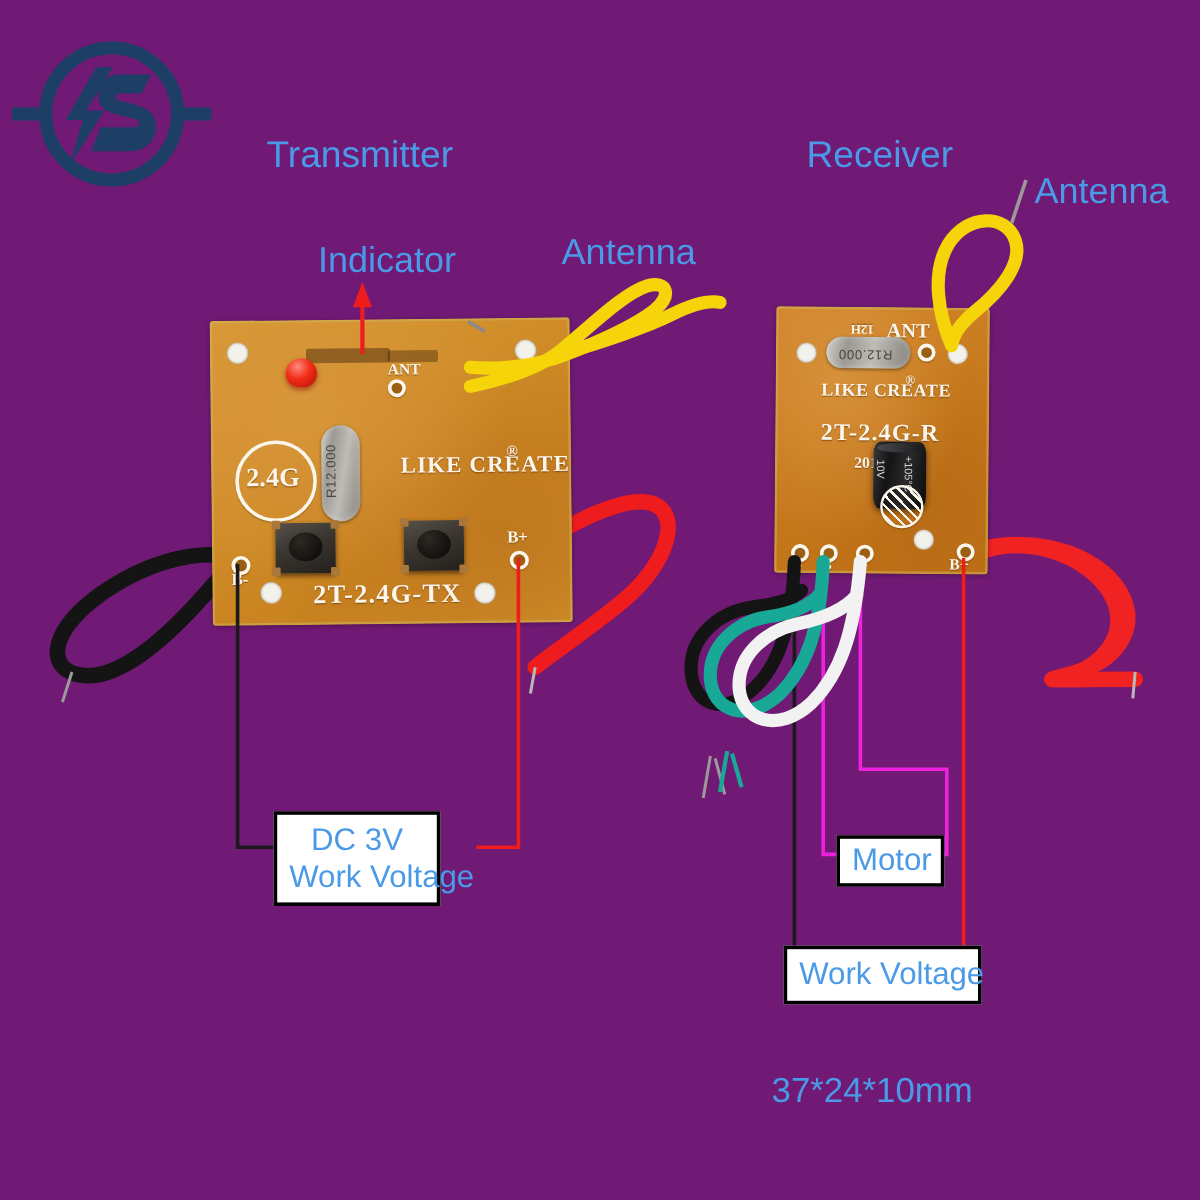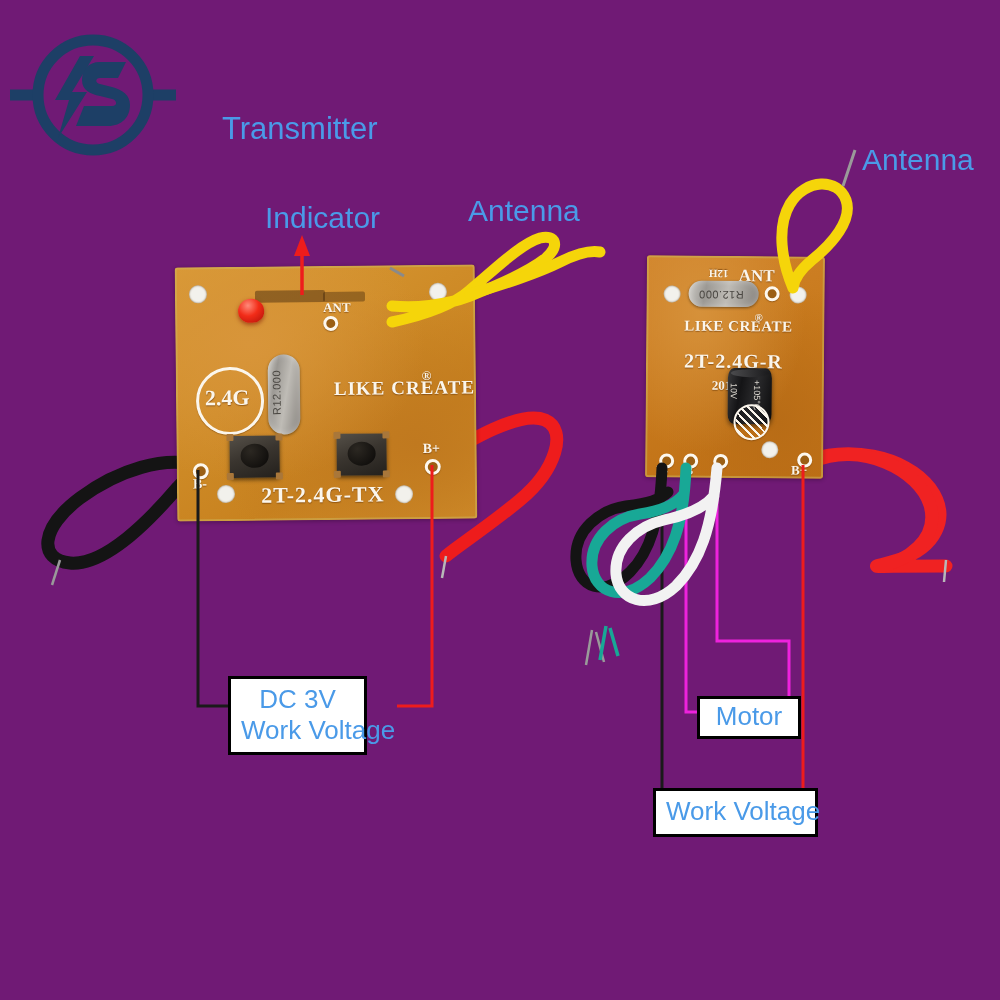--- a/index.html
+++ b/index.html
@@ -185,28 +185,30 @@
     <line x1="2" y1="65" x2="30" y2="65" stroke="#1d3f66" stroke-width="11"></line>
     <line x1="140" y1="65" x2="168" y2="65" stroke="#1d3f66" stroke-width="11"></line>
     <circle cx="85" cy="65" r="55" fill="none" stroke="#1d3f66" stroke-width="11"></circle>
     <path d="M72 26 L47 70 L61 70 L50 108 L79 62 L64 62 L86 26 Z" fill="#1d3f66"></path>
     <path d="M118 32 L92 32 C80 32 74 40 74 50 C74 60 82 64 92 66 L104 69 C109 70 110 76 104 76 L76 76 L68 96 L100 96 C114 96 122 87 122 75 C122 65 115 60 104 57 L92 54 C87 53 87 48 92 48 L110 48 Z" fill="#1d3f66"></path>
   </svg>
 </div>
 
 <div class="abs lbl lbl-title" style="left:222px; top:112px;">Transmitter</div>
 
+<div class="abs lbl lbl-title" style="left:672px; top:112px;">Receiver</div>
 
 <div class="abs lbl" style="left:265px; top:201px;">Indicator</div>
 
 <div class="abs lbl" style="left:468px; top:194px;">Antenna</div>
 
 <div class="abs lbl" style="left:862px; top:143px;">Antenna</div>
 
 
+<div class="abs lbl lbl-dim" style="left:643px; top:894px;">37*24*10mm</div>
 
 <svg class="abs wires-svg svg-over">
   <line x1="302" y1="248" x2="302" y2="295" stroke="#ee1c1c" stroke-width="3.5"></line>
   <polygon points="302,235 294,256 310,256" fill="#ee1c1c"></polygon>
 </svg>
 
 <svg class="abs wires-svg" style="z-index:12;">
 
   <polyline points="198,470 198,706 228,706" fill="none" stroke="#1a1a1a" stroke-width="3"></polyline>
 
@@ -339,21 +341,21 @@
   <path d="M446,556 L442,578" fill="none" stroke="#b8b8b8" stroke-width="2.5"></path>
 
   <path d="M946,560 L944,582" fill="none" stroke="#b8b8b8" stroke-width="2.5"></path>
 </svg>
 
 <div class="abs callout" style="left:228px; top:676px; width:139px;">
   <div>DC 3V</div>
   <div>Work Voltage</div>
 </div>
 
-<div class="abs callout small" style="left:697px; top:696px; width:104px;">
+<div class="abs callout small" style="left:697px; top:696px; width:90px;">
   <div>Motor</div>
 </div>
 
 <div class="abs callout" style="left:653px; top:788px; width:165px;">
   <div>Work Voltage</div>
 </div>
 
 </div>
 
 </body></html>

